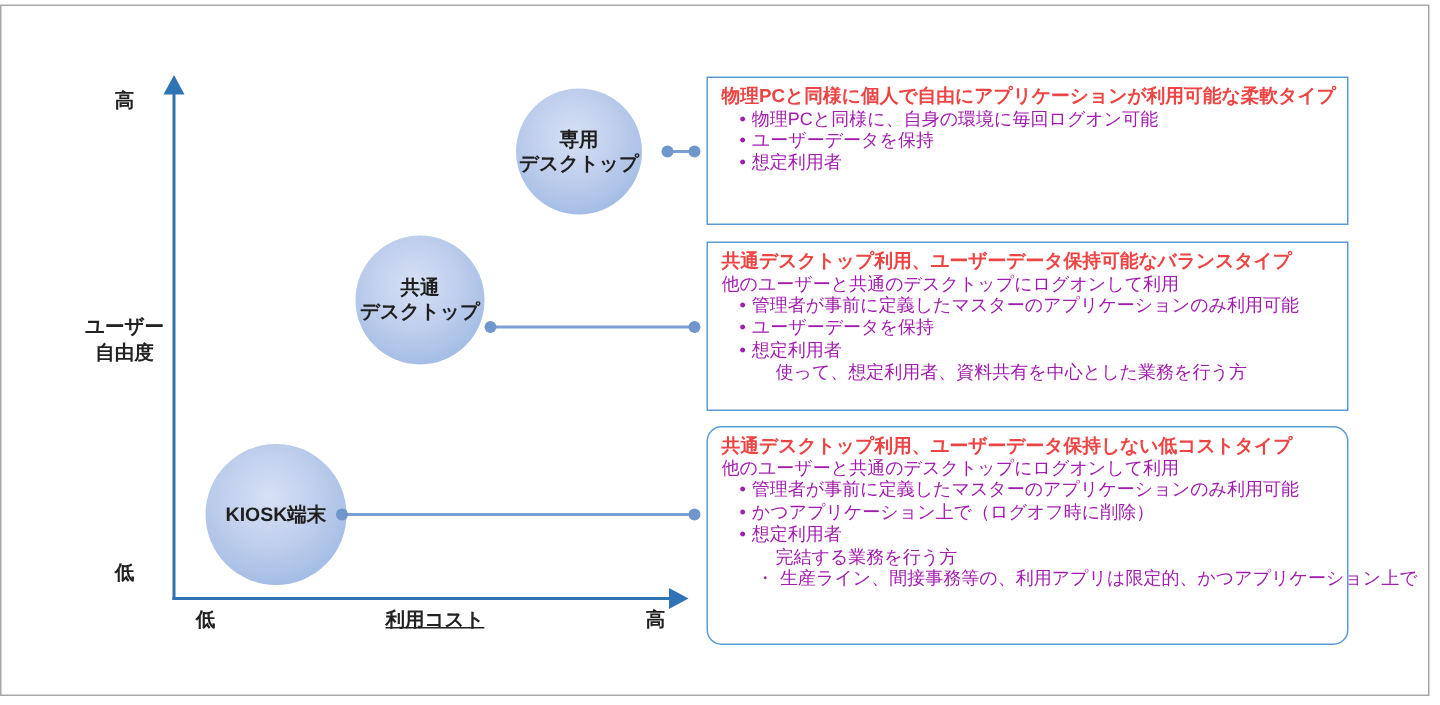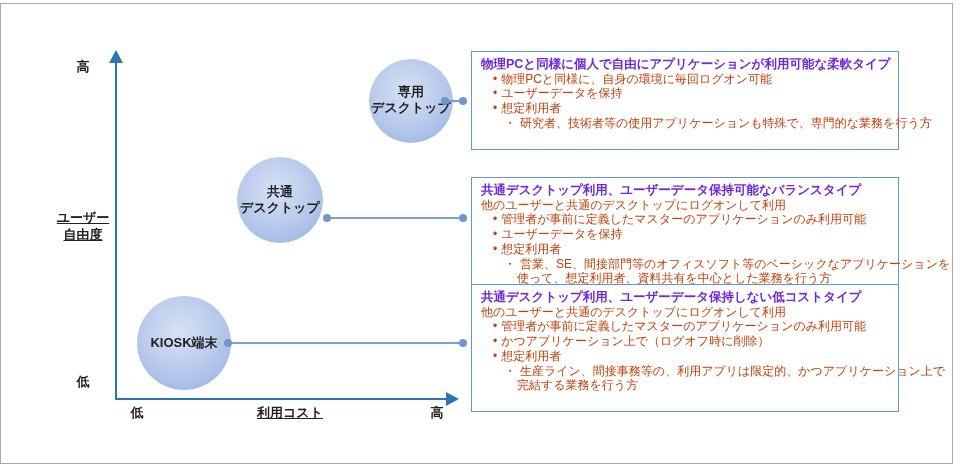--- a/index.html
+++ b/index.html
@@ -11,36 +11,36 @@
   
   .yaxis{position:absolute;left:115px;top:61px;width:2px;height:339px;background:#2e74b5;}
   .yarrow{position:absolute;left:109px;top:50px;width:0;height:0;
     border-left:7px solid transparent;border-right:7px solid transparent;border-bottom:13px solid #2e74b5;}
   .xaxis{position:absolute;left:115px;top:398px;width:333px;height:2px;background:#2e74b5;}
   .xarrow{position:absolute;left:446px;top:392px;width:0;height:0;
     border-top:7px solid transparent;border-bottom:7px solid transparent;border-left:13px solid #2e74b5;}
   .axis-label{position:absolute;font-size:13px;font-weight:bold;color:#222;text-align:center;line-height:17px;}
   .lab-yhigh{left:66px;top:58px;width:34px;}
   .lab-ylow{left:66px;top:373px;width:34px;}
-  .lab-ytitle{left:42px;top:209px;width:82px;text-decoration:underline;}
+  .lab-ytitle{left:42px;top:209px;width:82px;}
   .lab-xlow{left:123px;top:404px;width:28px;}
   .lab-xtitle{left:240px;top:404px;width:100px;text-decoration:underline;}
   .lab-xhigh{left:423px;top:404px;width:28px;}
   
   .bubble{position:absolute;border-radius:50%;display:flex;align-items:center;justify-content:center;
     background:radial-gradient(circle at 45% 38%,#d6e1f4 0%,#c0cfed 40%,#a7bfe6 72%,#93b2e0 93%,rgba(147,178,224,0) 100%);}
   .bubble-label{font-size:13px;font-weight:bold;color:#1f1f1f;text-align:center;line-height:16px;}
   
   .cline{position:absolute;height:2px;background:#7b9fd3;}
   .cdot{position:absolute;width:8px;height:8px;border-radius:50%;background:#6f96cd;}
   
   .info-box{position:absolute;left:471px;width:428px;box-sizing:border-box;
     border:1px solid #5b9bd5;background:#fff;padding:5px 8px 4px 9px;}
-  .box-line{font-size:12px;line-height:14.7px;white-space:nowrap;color:#c2410c;}
-  .box-line.title{font-weight:bold;font-size:12.5px;color:#6d28d9;}
+  .box-line{font-size:12px;line-height:14.7px;white-space:nowrap;color:#a21caf;}
+  .box-line.title{font-weight:bold;font-size:12.5px;color:#ef4444;}
   .box-line.bullet{padding-left:12px;}
   .box-line.sub{padding-left:23px;}
   .box-line.subcont{padding-left:36px;}
   .box-line .marker{margin-right:4px;}
   .box-line .marker:empty{display:none;margin:0;}
 </style>
 </head>
 <body>
 
 <div class="stage">
@@ -55,21 +55,21 @@
   <div class="axis-label lab-ytitle">
 
   <div>ユーザー</div>
       <div>自由度</div>
     </div>
   <div class="axis-label lab-ylow">低</div>
   <div class="axis-label lab-xlow">低</div>
   <div class="axis-label lab-xtitle">利用コスト</div>
   <div class="axis-label lab-xhigh">高</div>
 
-  <div class="bubble" style="left:369px;top:59px;width:84px;height:84px;font-family:Liberation Mono, monospace;">
+  <div class="bubble" style="left:344px;top:59px;width:84px;height:84px;">
     <div class="bubble-label">
 
     <div>専用</div>
         <div>デスクトップ</div>
       </div>
   </div>
   <div class="bubble" style="left:237px;top:157px;width:86px;height:86px;">
     <div class="bubble-label">
 
     <div>共通</div>
@@ -99,47 +99,45 @@
 
       <div class="box-line title"><span>物理PCと同様に個人で自由にアプリケーションが利用可能な柔軟タイプ</span></div>
 
       <div class="box-line bullet"><span class="marker">•</span><span>物理PCと同様に、自身の環境に毎回ログオン可能</span></div>
 
 
       <div class="box-line bullet"><span class="marker">•</span><span>ユーザーデータを保持</span></div>
 
       <div class="box-line bullet"><span class="marker">•</span><span>想定利用者</span></div>
 
-      <div class="box-line sub"><span class="marker">・</span><span>研究者、技術者等の使用アプリケーションも特殊で、専門的な業務を行う方</span></div>
     </div>
-  <div class="info-box" style="top:177px;height:113px;">
+  <div class="info-box" style="top:161px;height:113px;">
 
       <div class="box-line title"><span>共通デスクトップ利用、ユーザーデータ保持可能なバランスタイプ</span></div>
 
       <div class="box-line plain"><span>他のユーザーと共通のデスクトップにログオンして利用</span></div>
 
       <div class="box-line bullet"><span class="marker">•</span><span>管理者が事前に定義したマスターのアプリケーションのみ利用可能</span></div>
 
       <div class="box-line bullet"><span class="marker">•</span><span>ユーザーデータを保持</span></div>
 
       <div class="box-line bullet"><span class="marker">•</span><span>想定利用者</span></div>
 
-      <div class="box-line sub"><span class="marker">・</span><span>営業、SE、間接部門等のオフィスソフト等のベーシックなアプリケーションを</span></div>
 
       <div class="box-line subcont"><span>使って、想定利用者、資料共有を中心とした業務を行う方</span></div>
     </div>
-  <div class="info-box" style="top:284px;height:128px;">
+  <div class="info-box" style="top:284px;height:146px;border-radius:10px;">
 
       <div class="box-line title"><span>共通デスクトップ利用、ユーザーデータ保持しない低コストタイプ</span></div>
 
       <div class="box-line plain"><span>他のユーザーと共通のデスクトップにログオンして利用</span></div>
 
       <div class="box-line bullet"><span class="marker">•</span><span>管理者が事前に定義したマスターのアプリケーションのみ利用可能</span></div>
 
       <div class="box-line bullet"><span class="marker">•</span><span>かつアプリケーション上で（ログオフ時に削除）</span></div>
 
       <div class="box-line bullet"><span class="marker">•</span><span>想定利用者</span></div>
 
+      <div class="box-line subcont"><span>完結する業務を行う方</span></div>
+
       <div class="box-line sub"><span class="marker">・</span><span>生産ライン、間接事務等の、利用アプリは限定的、かつアプリケーション上で</span></div>
-
-      <div class="box-line subcont"><span>完結する業務を行う方</span></div>
     </div>
 </div>
 
 </body></html>

